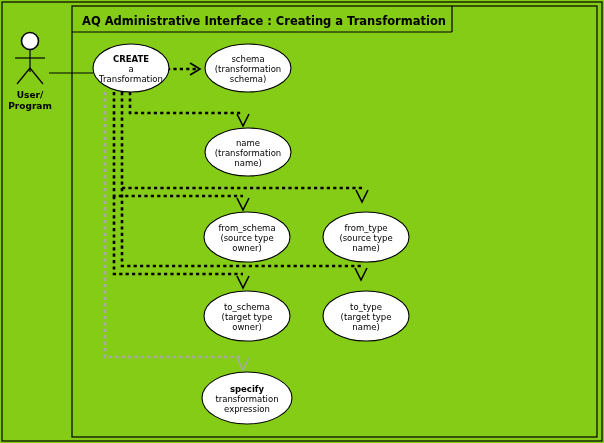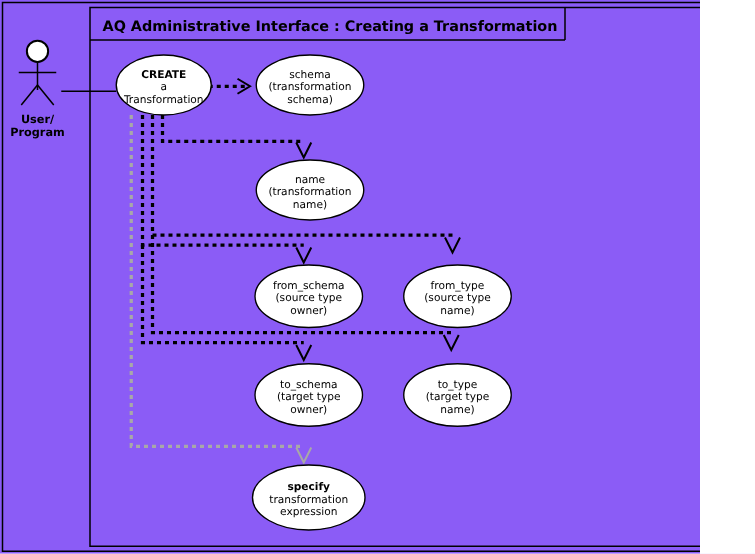--- a/index.html
+++ b/index.html
@@ -5,23 +5,23 @@
   html, body {
     margin: 0;
     padding: 0;
     background: #ffffff;
   }
   body {
     font-family: "DejaVu Sans", sans-serif;
   }
   #canvas {
     position: relative;
-    width: 560px;
+    width: 604px;
     height: 443px;
-    background: #8b5cf6;
+    background: #84cc16;
     overflow: hidden;
   }
   #diagram-svg {
     position: absolute;
     left: 0;
     top: 0;
     width: 604px;
     height: 443px;
   }
   .oval-label {

